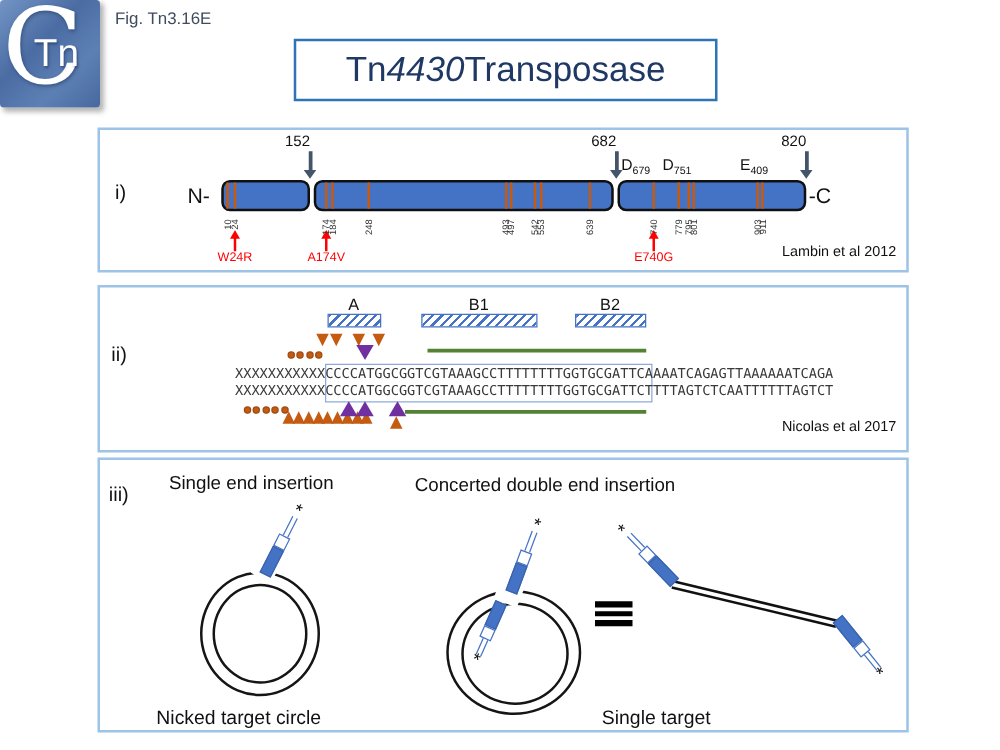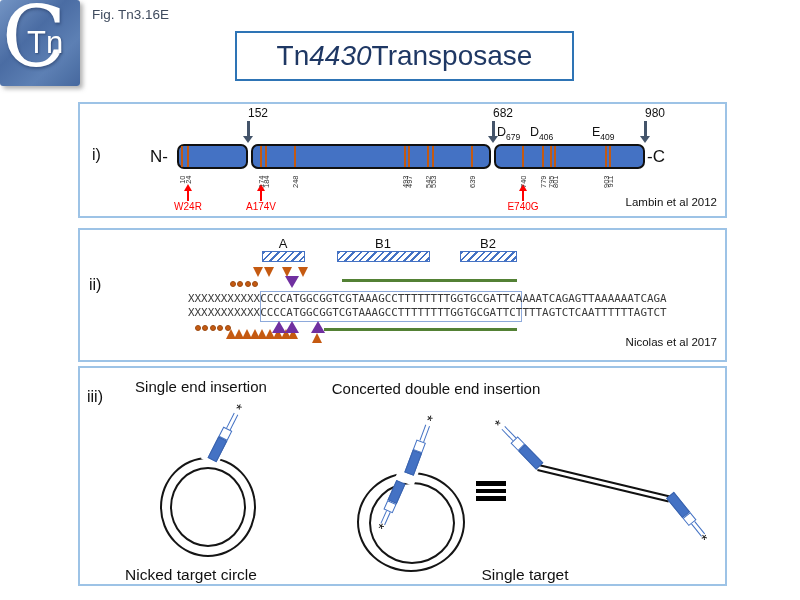--- a/index.html
+++ b/index.html
@@ -25,21 +25,21 @@
   #p2{left:78px;top:228px;width:645px;height:130px;}
   #p3{left:78px;top:366px;width:645px;height:216px;}
   .plabel{font-size:16px;color:#111;}
   .cite{font-size:11.5px;color:#111;}
   
   .dom{top:40px;height:25px;background:#4472c4;border:2px solid #101010;border-radius:7px;box-sizing:border-box;z-index:1;}
   .tick{top:42px;height:21px;width:2px;background:#c55a11;z-index:2;}
   .ticklbl{top:78px;width:22px;height:9px;font-size:7.5px;color:#333;text-align:right;
            transform:rotate(-90deg);transform-origin:center;z-index:2;line-height:9px;}
   .term{font-size:17px;color:#111;}
-  .bnum{top:2px;width:40px;text-align:right;font-size:12px;color:#111;}
+  .bnum{top:2px;width:40px;text-align:left;font-size:12px;color:#111;}
   .bstem{top:17px;width:2.5px;height:16px;background:#44546a;}
   .bhead{top:32px;width:0;height:0;border-left:5px solid transparent;border-right:5px solid transparent;border-top:7px solid #44546a;}
   .res{top:21px;font-size:12.5px;color:#111;}
   .res sub{font-size:8.5px;}
   .mhead{top:80px;width:0;height:0;border-left:4.5px solid transparent;border-right:4.5px solid transparent;border-bottom:7px solid #f00;}
   .mstem{top:86px;width:2px;height:11px;background:#f00;}
   .mlabel{top:97px;width:50px;text-align:center;font-size:10px;color:#f00;}
   
   .regionlbl{top:6px;font-size:13px;color:#111;text-align:center;}
   .hatch{top:21px;height:11px;border:1.2px solid #4472c4;box-sizing:border-box;
@@ -91,26 +91,26 @@
     <div class="abs dom" style="left:97px;width:71px"></div>
     <div class="abs dom" style="left:171px;width:240px"></div>
     <div class="abs dom" style="left:414px;width:151px"></div>
 
     <div class="abs bnum" style="left:148px">152</div>
     <div class="abs bstem" style="left:167px"></div>
     <div class="abs bhead" style="left:163px"></div>
     <div class="abs bnum" style="left:393px">682</div>
     <div class="abs bstem" style="left:412px"></div>
     <div class="abs bhead" style="left:408px"></div>
-    <div class="abs bnum" style="left:545px">980</div>
+    <div class="abs bnum" style="left:545px">820</div>
     <div class="abs bstem" style="left:564px"></div>
     <div class="abs bhead" style="left:560px"></div>
 
     <div class="abs res" style="left:417px"><span>D</span><sub>679</sub></div>
-    <div class="abs res" style="left:450px"><span>D</span><sub>406</sub></div>
+    <div class="abs res" style="left:450px"><span>D</span><sub>751</sub></div>
     <div class="abs res" style="left:512px"><span>E</span><sub>409</sub></div>
 
     <div class="abs tick" style="left:101px"></div>
     <div class="abs tick" style="left:107px"></div>
     <div class="abs tick" style="left:180px"></div>
     <div class="abs tick" style="left:185px"></div>
     <div class="abs tick" style="left:214px"></div>
     <div class="abs tick" style="left:324px"></div>
     <div class="abs tick" style="left:328px"></div>
     <div class="abs tick" style="left:347px"></div>

